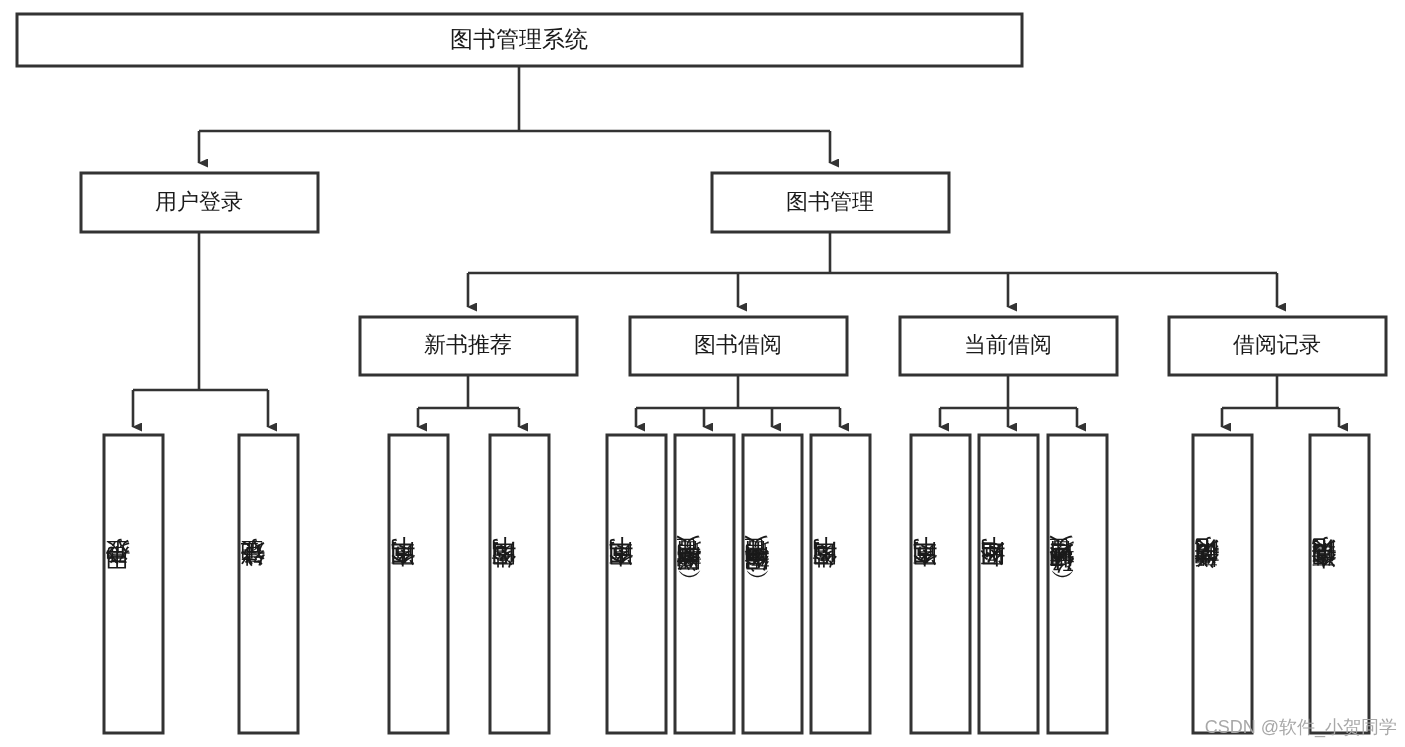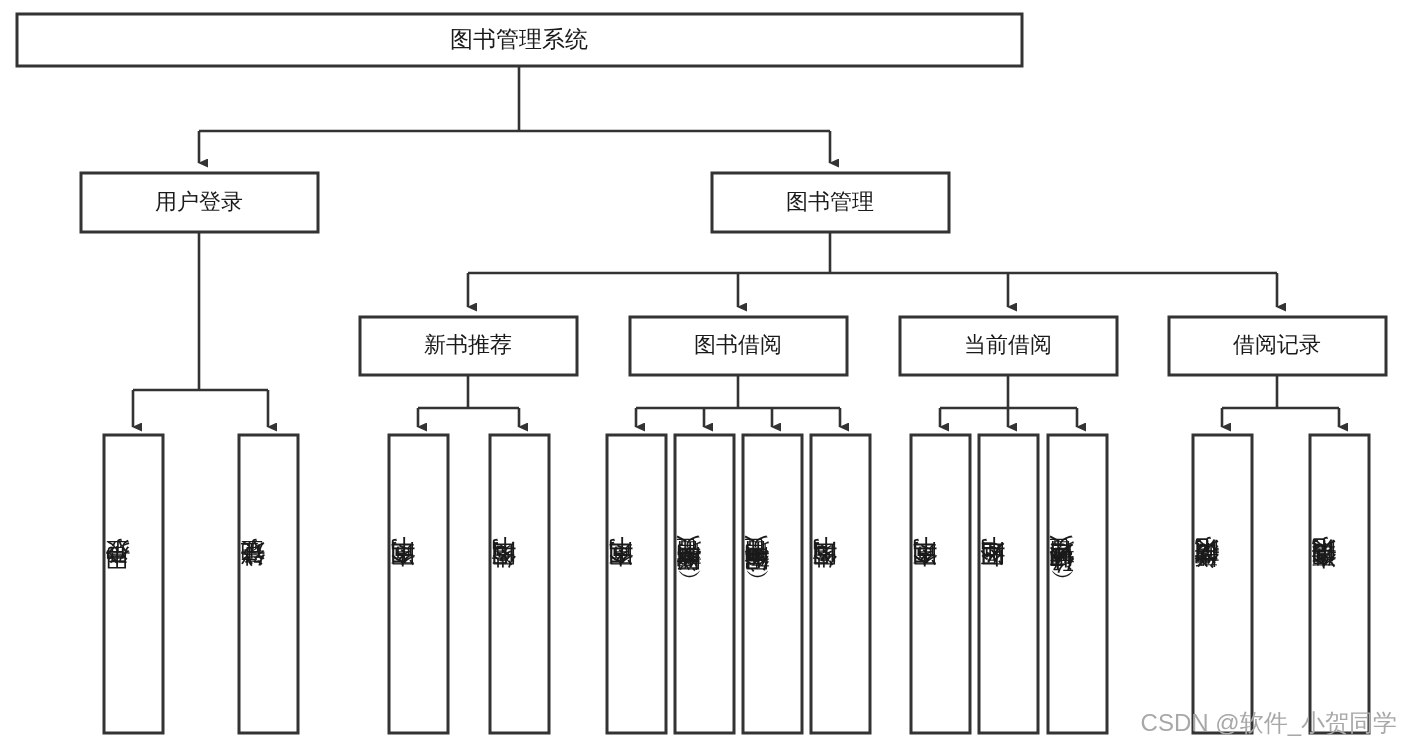--- a/index.html
+++ b/index.html
@@ -57,21 +57,21 @@
     text-align: center;
     white-space: nowrap;
     pointer-events: none;
     transform: rotate(180deg);
   }
   .watermark {
     position: absolute;
     right: 8px;
     bottom: 8px;
     font-family: "Liberation Sans", "DejaVu Sans", sans-serif;
-    font-size: 24px;
+    font-size: 18px;
     color: #a8a8a8;
     white-space: nowrap;
   }
 </style>
 </head>
 <body>
 
 <svg id="canvas" viewBox="0 0 1405 747" xmlns="http://www.w3.org/2000/svg">
   <defs>
     <marker id="arrow" markerWidth="9" markerHeight="10" refX="4.5" refY="9" orient="auto" markerUnits="userSpaceOnUse">

